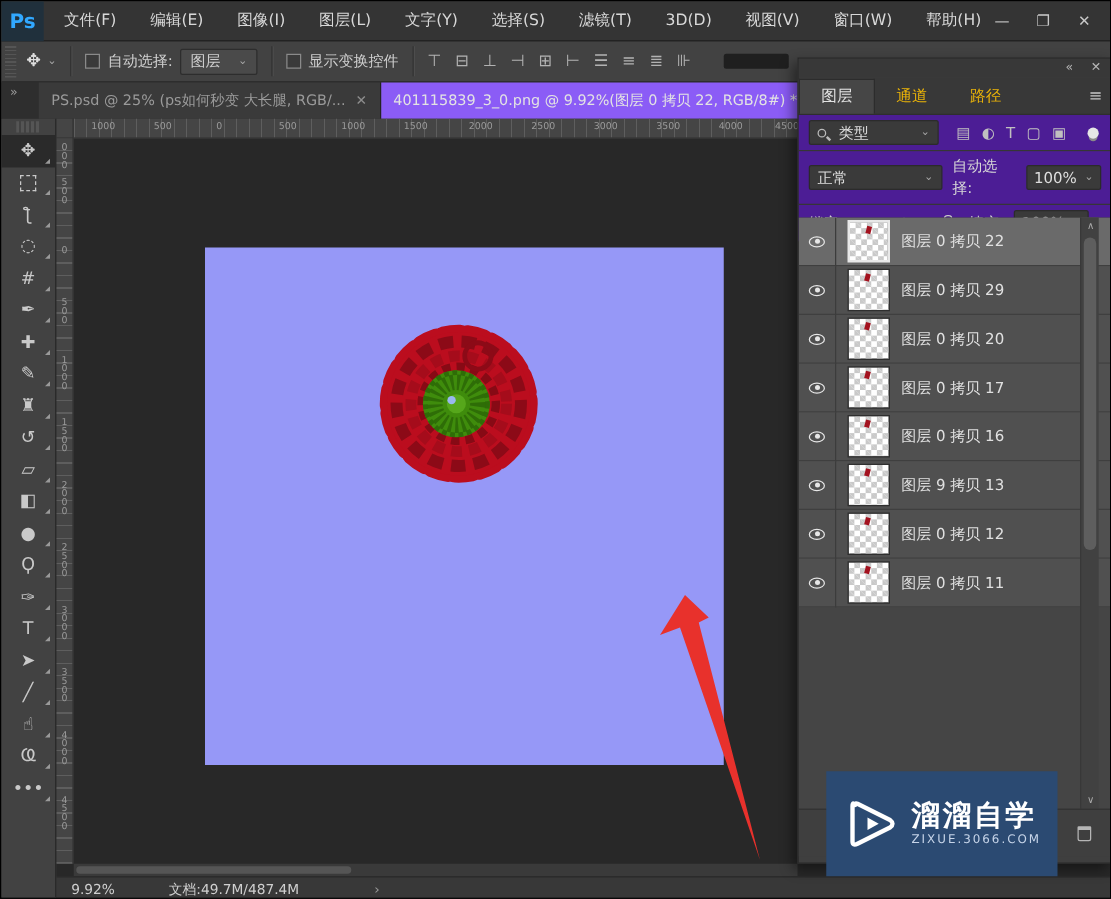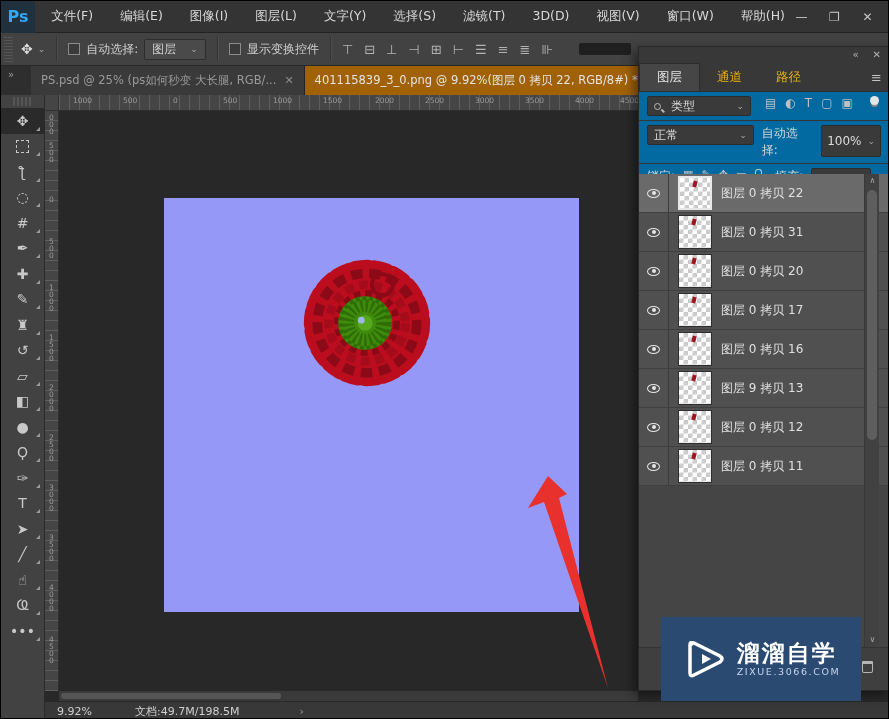--- a/index.html
+++ b/index.html
@@ -24,21 +24,21 @@
   .dd{height:21px;background:#4a4a4a;border:1px solid #2d2d2d;border-radius:2px;padding:0 7px;display:flex;align-items:center;gap:14px;margin-left:6px}
   .alicons{display:flex;gap:11px;font-size:13px;color:#b2b2b2}
   .alicons span{cursor:default}
   .wspill{width:52px;height:12px;background:#1f1f1f;border-radius:2px;margin-left:26px}
 
   
   .tabbar{position:absolute;left:0;top:65px;width:889px;height:29px;background:#2e2e2e;display:flex;align-items:flex-end;z-index:1}
   .tabgutter{width:30px;height:29px;color:#9a9a9a;font-size:10px;padding:3px 0 0 7px}
   .tab{height:29px;display:flex;align-items:center;padding:0 10px;font-size:11.5px;background:#3a3a3a;color:#9a9a9a;border-right:1px solid #232323;white-space:nowrap;overflow:hidden}
   .tab .x{margin-left:8px;font-size:11px;color:#8d8d8d}
-  .tab.active{background:#a16207;color:#e3e3e3}
+  .tab.active{background:#8b5cf6;color:#e3e3e3}
 
   
   .toolbar{position:absolute;left:0;top:94px;width:44px;height:625px;background:#424242;border-right:1px solid #2a2a2a;z-index:2}
   .tgrip{height:9px;background:repeating-linear-gradient(90deg,#555 0 2px,transparent 2px 4px);margin:2px 12px}
   .tool{height:25.5px;display:flex;align-items:center;justify-content:center;color:#c9c9c9;font-size:14px;position:relative;cursor:default}
   .tool.active{background:#2a2a2a}
   .tool .sub{position:absolute;right:4px;bottom:3px;width:0;height:0;border-left:4px solid transparent;border-bottom:4px solid #9a9a9a}
   .tool .box{width:13px;height:13px;border:1px dashed #c9c9c9}
   .swatches{position:absolute;left:0;top:633px;width:44px}
 
@@ -66,27 +66,27 @@
   .statusbar .docv{margin-left:18px}
   .statusbar .chev{margin-left:60px;color:#9a9a9a}
 
   
   .panel{position:absolute;left:637px;top:45px;width:252px;height:645px;background:#3f3f3f;border:1px solid #282828;box-shadow:-4px 4px 10px rgba(0,0,0,.45);z-index:5;font-size:12px;color:#d6d6d6}
   .phead{height:15px;display:flex;justify-content:flex-end;align-items:center;gap:14px;padding-right:8px;color:#b5b5b5;font-size:10px;background:#383838}
   .ptabs{height:30px;display:flex;align-items:flex-end;background:#383838;border-bottom:1px solid #2e2e2e;position:relative}
   .ptab{height:28px;padding:0 17px;display:flex;align-items:center;color:#eab308;font-size:12.5px}
   .ptab.active{background:#464646;color:#e2e2e2;border:1px solid #2c2c2c;border-bottom:none}
   .pmenu{position:absolute;right:8px;top:8px;color:#c5c5c5;font-size:13px;letter-spacing:-1px}
-  .prow{display:flex;align-items:flex-start;padding:4px 8px;gap:8px;border-bottom:1px solid #363636;background:#0369a1}
+  .prow{display:flex;align-items:center;padding:4px 8px;gap:8px;border-bottom:1px solid #363636;background:#4c1d95}
   .pdd{height:20px;background:#3a3a3a;border:1px solid #2b2b2b;border-radius:2px;display:flex;align-items:center;gap:8px;padding:0 6px;color:#ddd}
   .icon-search{width:7px;height:7px;border:1.5px solid #bbb;border-radius:50%;position:relative;margin-right:2px}
   .icon-search:after{content:"";position:absolute;left:6px;top:6px;width:4px;height:1.5px;background:#bbb;transform:rotate(45deg)}
   .ficons{display:flex;gap:9px;color:#c0c0c0;font-size:12px;margin-left:6px}
   .knob{width:9px;height:9px;border-radius:50%;background:#e6e6e6;margin-left:auto;margin-right:2px;box-shadow:0 3px 0 -1px #8a8a8a}
-  .vbox{height:32px;background:#3a3a3a;border:1px solid #2b2b2b;border-radius:2px;display:flex;align-items:center;padding:2px 5px;gap:6px;color:#ddd}
+  .vbox{height:20px;background:#3a3a3a;border:1px solid #2b2b2b;border-radius:2px;display:flex;align-items:center;padding:2px 5px;gap:6px;color:#ddd}
   .licons{display:flex;gap:8px;color:#c0c0c0;font-size:11px;align-items:center}
   .icon-lock{width:9px;height:7px;background:#c5c5c5;position:relative;margin-top:5px;display:inline-block}
   .icon-lock:before{content:"";position:absolute;top:-5px;left:1px;width:5px;height:5px;border:1.5px solid #c5c5c5;border-bottom:none;border-radius:3px 3px 0 0}
 
   .llist{position:absolute;left:0;top:127px;width:264px;height:473px;overflow:hidden;background:#454545}
   .lrow{height:39px;display:flex;align-items:center;background:#505050;border-bottom:1px solid #3f3f3f}
   .lrow.sel{background:#6a6a6a}
   .eyecell{width:30px;height:39px;display:flex;align-items:center;justify-content:center;border-right:1px solid #3c3c3c}
   .eye{width:13px;height:9px;border:1px solid #e6e6e6;border-radius:50%;position:relative}
   .eye:after{content:"";position:absolute;left:3.5px;top:1.5px;width:4px;height:4px;border-radius:50%;background:#e6e6e6}
@@ -98,21 +98,21 @@
   .thumb:after{content:"";position:absolute;left:13px;top:3px;width:4px;height:6px;background:#a3121f;transform:rotate(14deg)}
   .lname{font-size:12px;color:#e0e0e0;white-space:nowrap}
   .vscroll{position:absolute;right:10px;top:127px;width:15px;height:473px;background:#414141;border-left:1px solid #383838}
   .vscroll .up,.vscroll .dn{position:absolute;left:0;width:15px;height:14px;color:#aaa;font-size:8px;text-align:center;line-height:14px}
   .vscroll .up{top:0}.vscroll .dn{bottom:0}
   .vscroll .thumbbar{position:absolute;left:2px;top:16px;width:10px;height:250px;background:#5e5e5e;border-radius:5px}
   .pbottom{position:absolute;left:0;top:600px;width:250px;height:38px;background:#3f3f3f;border-top:1px solid #333;display:flex;align-items:center;justify-content:flex-end;padding-right:16px}
   .icon-trash{width:11px;height:12px;border:1.5px solid #b5b5b5;border-top:3.5px solid #b5b5b5;border-radius:1px 1px 2px 2px}
 
   
-  .watermark{position:absolute;left:660px;top:616px;width:200px;height:84px;background:#2b4a72;z-index:9;display:flex;align-items:center;justify-content:center;gap:9px}
+  .watermark{position:absolute;left:660px;top:616px;width:185px;height:84px;background:#2b4a72;z-index:9;display:flex;align-items:center;justify-content:center;gap:9px}
   .wm-logo{flex:0 0 auto}
   .wm-text{display:flex;flex-direction:column;line-height:1.15}
   .wm-title{font-size:23px;font-weight:bold;color:#fff;letter-spacing:2px}
   .wm-sub{font-size:9.5px;color:#c6d4e8;letter-spacing:1.6px}
 </style>
 </head>
 <body>
 
 <div class="win">
 
@@ -333,21 +333,21 @@
       </svg>
     </div>
   </div>
 
   <div class="hscroll">
       <i></i>
     </div>
 
   <div class="statusbar">
     <span class="zoomv">9.92%</span>
-    <span class="docv">文档:49.7M/198.5M</span>
+    <span class="docv">文档:49.7M/487.4M</span>
     <span class="chev">›</span>
   </div>
 
   <div class="panel">
     <div class="phead">
       <span>«</span>
       <span>✕</span>
     </div>
     <div class="ptabs">
       <div class="ptab active">图层</div>
@@ -408,21 +408,21 @@
             <span class="eye"></span>
           </span>
           <span class="thumb"></span>
           <span class="lname">图层 0 拷贝 22</span>
         </div>
         <div class="lrow">
           <span class="eyecell">
             <span class="eye"></span>
           </span>
           <span class="thumb"></span>
-          <span class="lname">图层 0 拷贝 31</span>
+          <span class="lname">图层 0 拷贝 29</span>
         </div>
         <div class="lrow">
           <span class="eyecell">
             <span class="eye"></span>
           </span>
           <span class="thumb"></span>
           <span class="lname">图层 0 拷贝 20</span>
         </div>
         <div class="lrow">
           <span class="eyecell">

